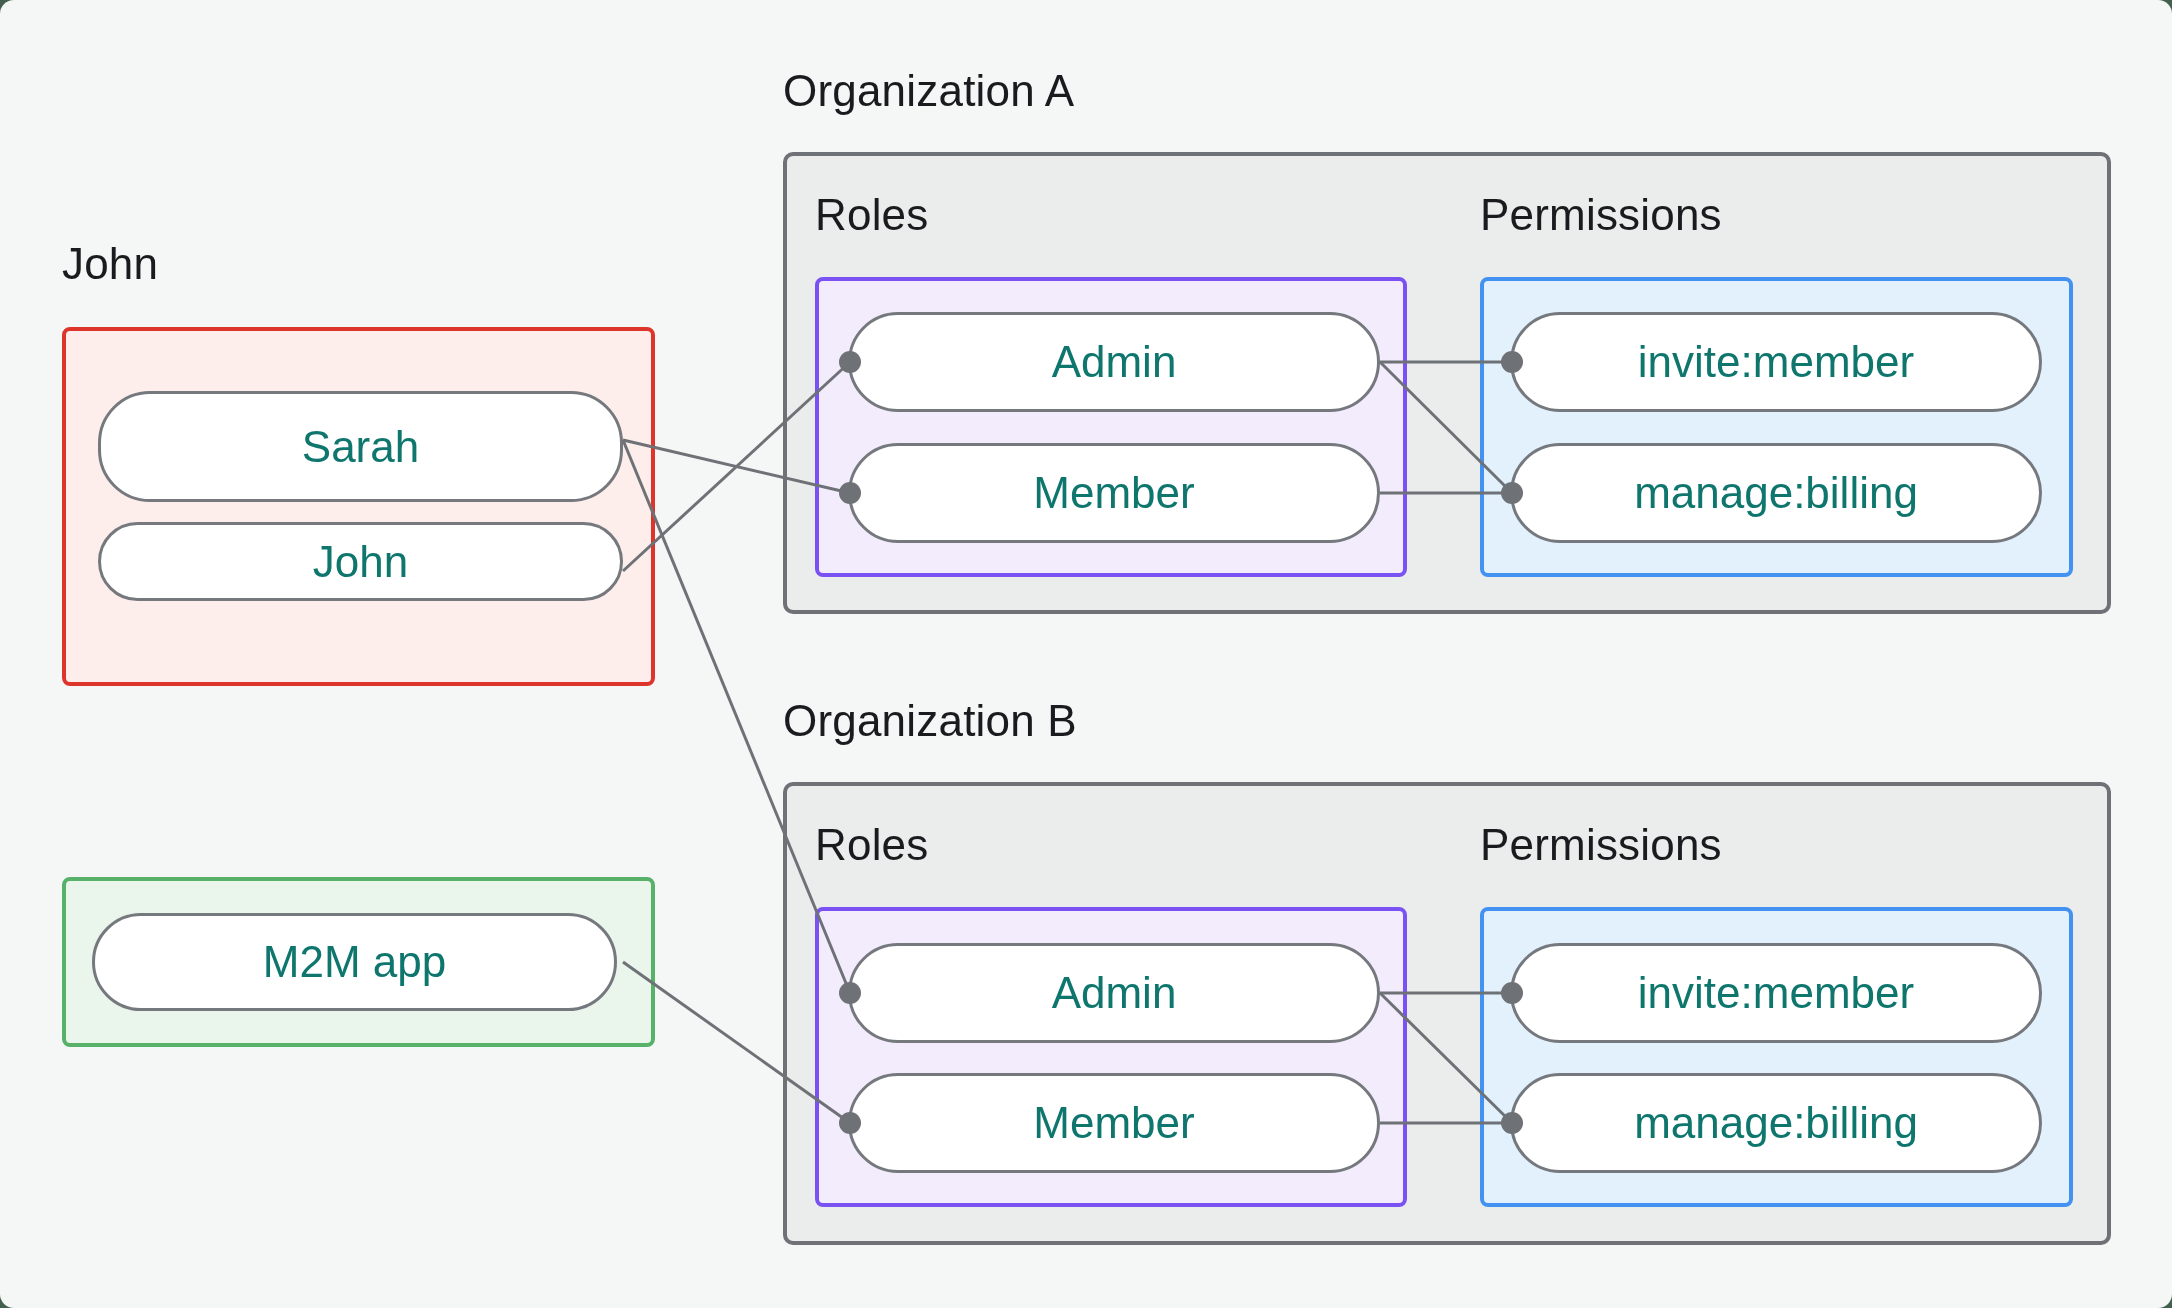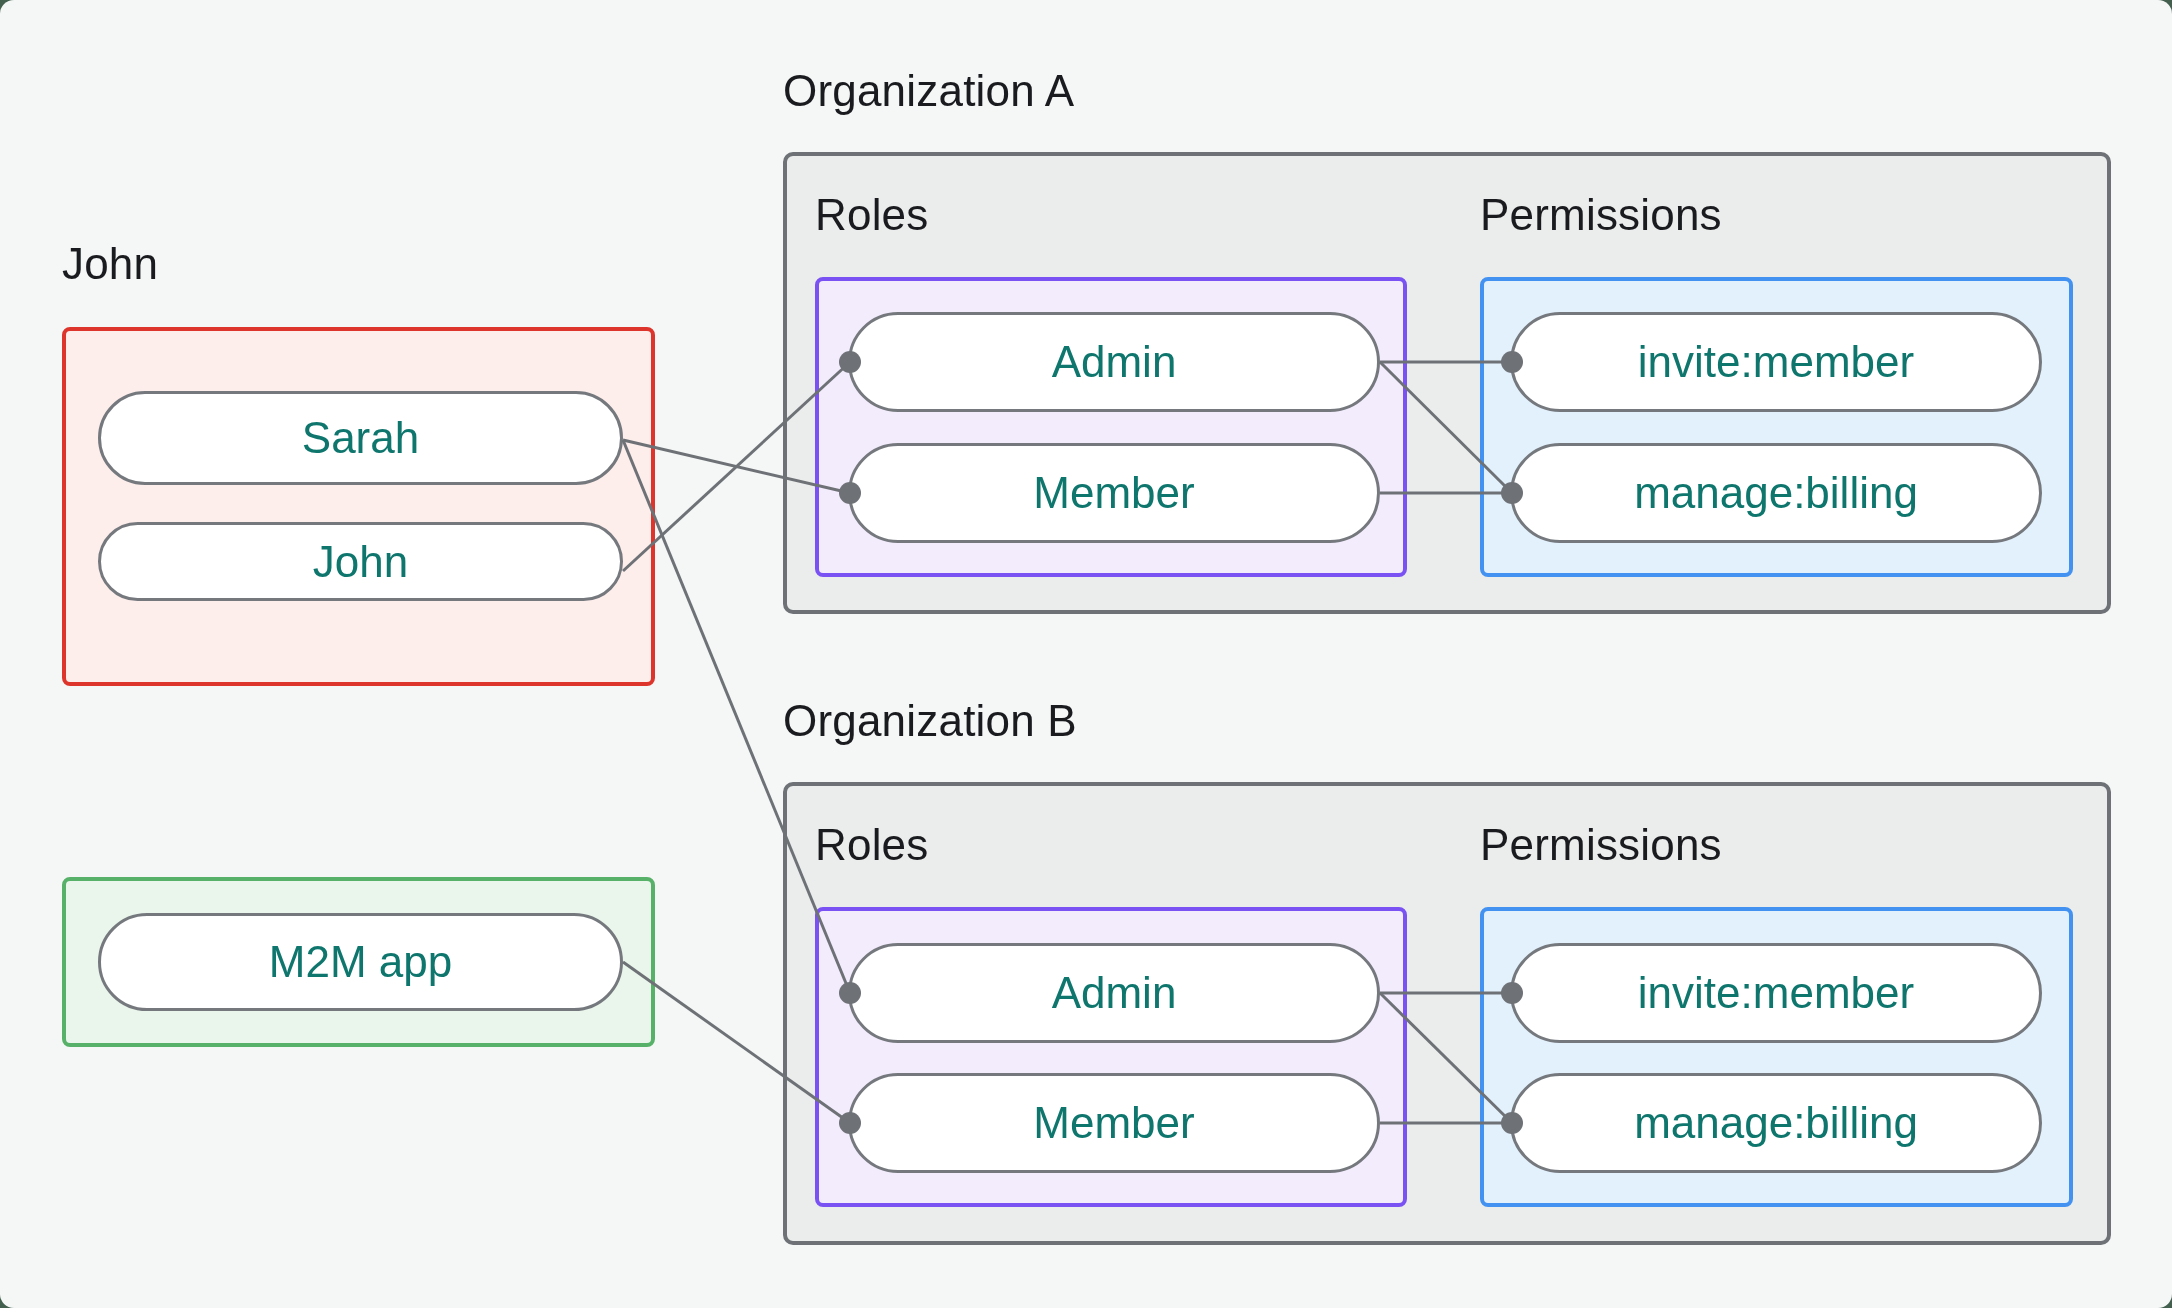--- a/index.html
+++ b/index.html
@@ -86,25 +86,25 @@
 </head>
 <body style="background: rgb(67, 96, 79);">
 
 <div class="canvas">
 
   <div class="heading" style="left:62px; top:237px">John</div>
   <div class="heading" style="left:783px; top:64px">Organization A</div>
   <div class="heading" style="left:783px; top:694px">Organization B</div>
 
   <div class="gbox users-box"></div>
-  <div class="pill" style="left:98px; top:391px; width:525px; height:94px">Sarah</div>
+  <div class="pill" style="left:98px; top:391px; width:525px; height:111px">Sarah</div>
   <div class="pill" style="left:98px; top:522px; width:525px; height:79px">John</div>
 
   <div class="gbox m2m-box"></div>
-  <div class="pill" style="left:98px; top:913px; width:525px; height:98px">M2M app</div>
+  <div class="pill" style="left:92px; top:913px; width:525px; height:98px">M2M app</div>
 
   <div class="gbox org-box org-a"></div>
   <div class="heading" style="left:815px; top:188px">Roles</div>
   <div class="heading" style="left:1480px; top:188px">Permissions</div>
   <div class="gbox roles-box" style="top:277px"></div>
   <div class="gbox perm-box" style="top:277px"></div>
   <div class="pill" style="left:848px; top:312px; width:532px; height:100px">Admin</div>
   <div class="pill" style="left:848px; top:443px; width:532px; height:100px">Member</div>
   <div class="pill" style="left:1510px; top:312px; width:532px; height:100px">invite:member</div>
   <div class="pill" style="left:1510px; top:443px; width:532px; height:100px">manage:billing</div>

